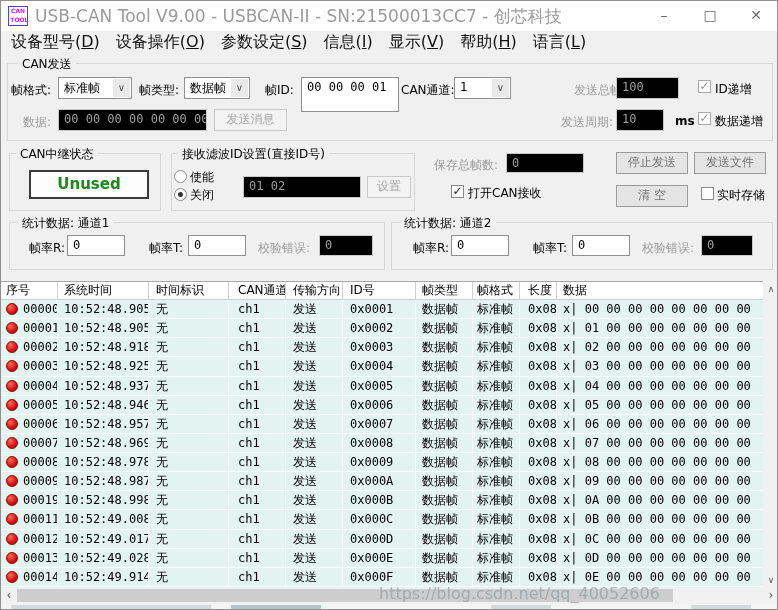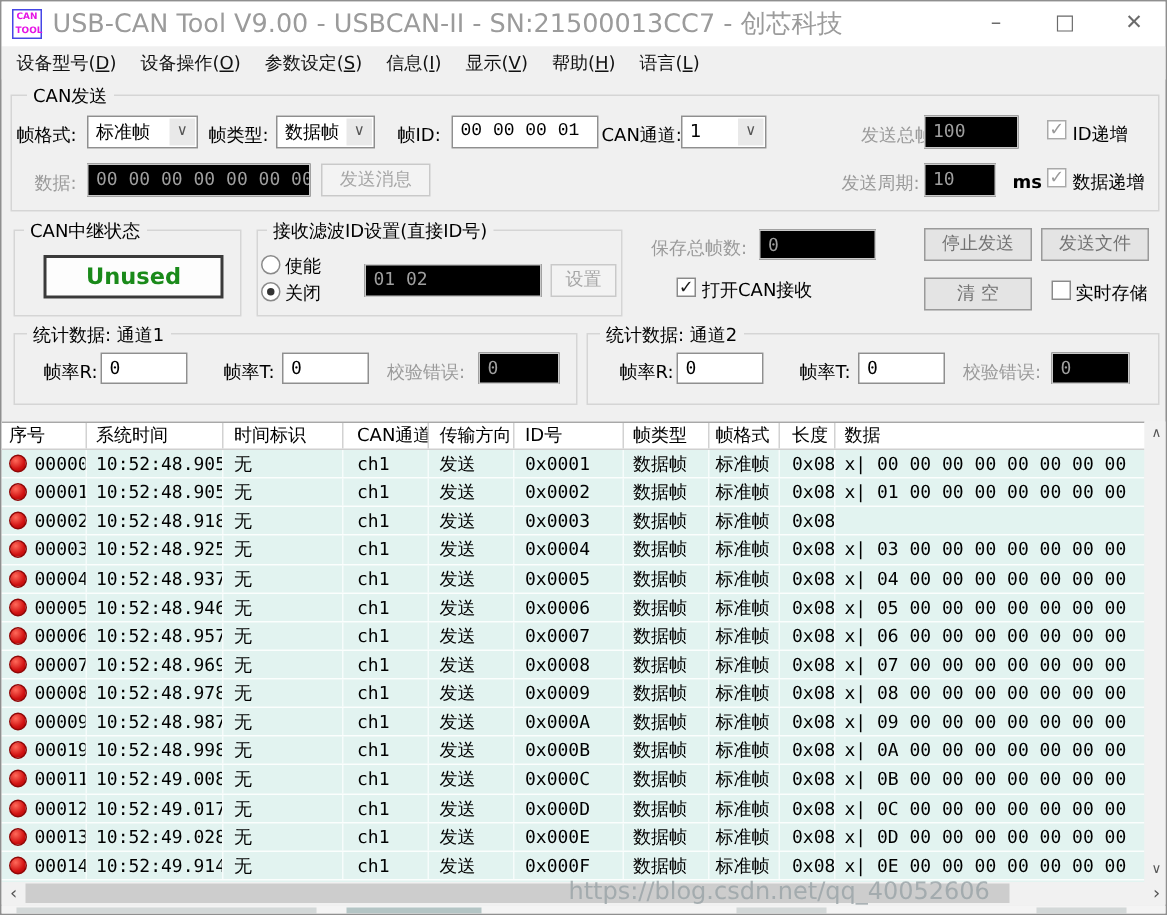--- a/index.html
+++ b/index.html
@@ -7,21 +7,21 @@
        box-sizing:border-box;overflow:hidden;font-family:"DejaVu Sans",sans-serif;font-size:12px;color:#000;}
   
   .titlebar{position:absolute;left:0;top:0;width:100%;height:30px;background:#ffffff;}
   .appicon{position:absolute;left:7px;top:5px;width:20px;height:20px;border:1px solid #4646e6;background:#fff;
            box-sizing:border-box;text-align:center;line-height:9px;}
   .appicon span{display:block;font-size:7px;font-weight:bold;color:#e515e5;transform:scale(.85);}
   .wtitle{position:absolute;left:34px;top:0;line-height:30px;font-size:17px;color:#9b9b9b;white-space:nowrap;}
   .winbtn{position:absolute;top:0;width:46px;height:30px;text-align:center;line-height:29px;color:#6b6b6b;font-size:14px;}
   
   .menubar{position:absolute;left:0;top:30px;width:100%;height:22px;background:#f0f0f0;display:flex;padding-left:2px;}
-  .menu-item{padding:0 8px;line-height:22px;font-size:12px;color:#111;white-space:nowrap;}
+  .menu-item{padding:0 8px;line-height:22px;font-size:16px;color:#111;white-space:nowrap;}
   .menu-item .mn{text-decoration:underline;}
   
   .grp{position:absolute;border:1px solid #d5d5d5;box-sizing:border-box;}
   .glabel{position:absolute;top:-8px;left:8px;background:#f0f0f0;padding:0 4px;font-size:12px;color:#000;white-space:nowrap;}
   
   .lbl{position:absolute;font-size:12px;color:#000;white-space:nowrap;}
   .lbl.dis{color:#9a9a9a;}
   .inp{position:absolute;background:#fff;border:1px solid #8f8f8f;box-sizing:border-box;
        font-family:"DejaVu Sans Mono",monospace;font-size:12px;color:#000;padding:2px 0 0 5px;white-space:nowrap;overflow:hidden;}
   .inp.dis{border-color:#c9c9c9;color:#9f9f9f;background:#000000;}
@@ -104,21 +104,21 @@
   <div class="combo" style="left:57px;top:76px;width:74px;height:22px;">
     <span>标准帧</span>
     <span class="arrow">∨</span>
   </div>
   <span class="lbl" style="left:138px;top:81px;">帧类型:</span>
   <div class="combo" style="left:183px;top:76px;width:66px;height:22px;">
     <span>数据帧</span>
     <span class="arrow">∨</span>
   </div>
   <span class="lbl" style="left:264px;top:81px;">帧ID:</span>
-  <div class="inp" style="left:300px;top:76px;width:98px;height:22px;font-family:Liberation Mono, monospace;">00 00 00 01</div>
+  <div class="inp" style="left:300px;top:76px;width:98px;height:35px;">00 00 00 01</div>
   <span class="lbl" style="left:400px;top:81px;">CAN通道:</span>
   <div class="combo" style="left:453px;top:76px;width:57px;height:22px;">
     <span>1</span>
     <span class="arrow">∨</span>
   </div>
   <span class="lbl dis" style="left:545px;top:81px;margin-left:28px;">发送总帧数:</span>
   <div class="inp dis" style="left:615px;top:76px;width:63px;height:22px;">100</div>
   <span class="cb dis" style="left:697px;top:79px;">✓</span>
   <span class="lbl" style="left:714px;top:80px;">ID递增</span>
 
@@ -230,20 +230,21 @@
           <span class="mono">00002</span>
         </span>
         <span class="td c1 mono">10:52:48.918</span>
         <span class="td c2">无</span>
         <span class="td c3 mono">ch1</span>
         <span class="td c4">发送</span>
         <span class="td c5 mono">0x0003</span>
         <span class="td c6">数据帧</span>
         <span class="td c7">标准帧</span>
         <span class="td c8 mono">0x08</span>
+        <span class="td c9 mono">x| 02 00 00 00 00 00 00 00</span>
       </div>
 
       <div class="tr">
         <span class="td c0">
           <span class="dot"></span>
           <span class="mono">00003</span>
         </span>
         <span class="td c1 mono">10:52:48.925</span>
         <span class="td c2">无</span>
         <span class="td c3 mono">ch1</span>

